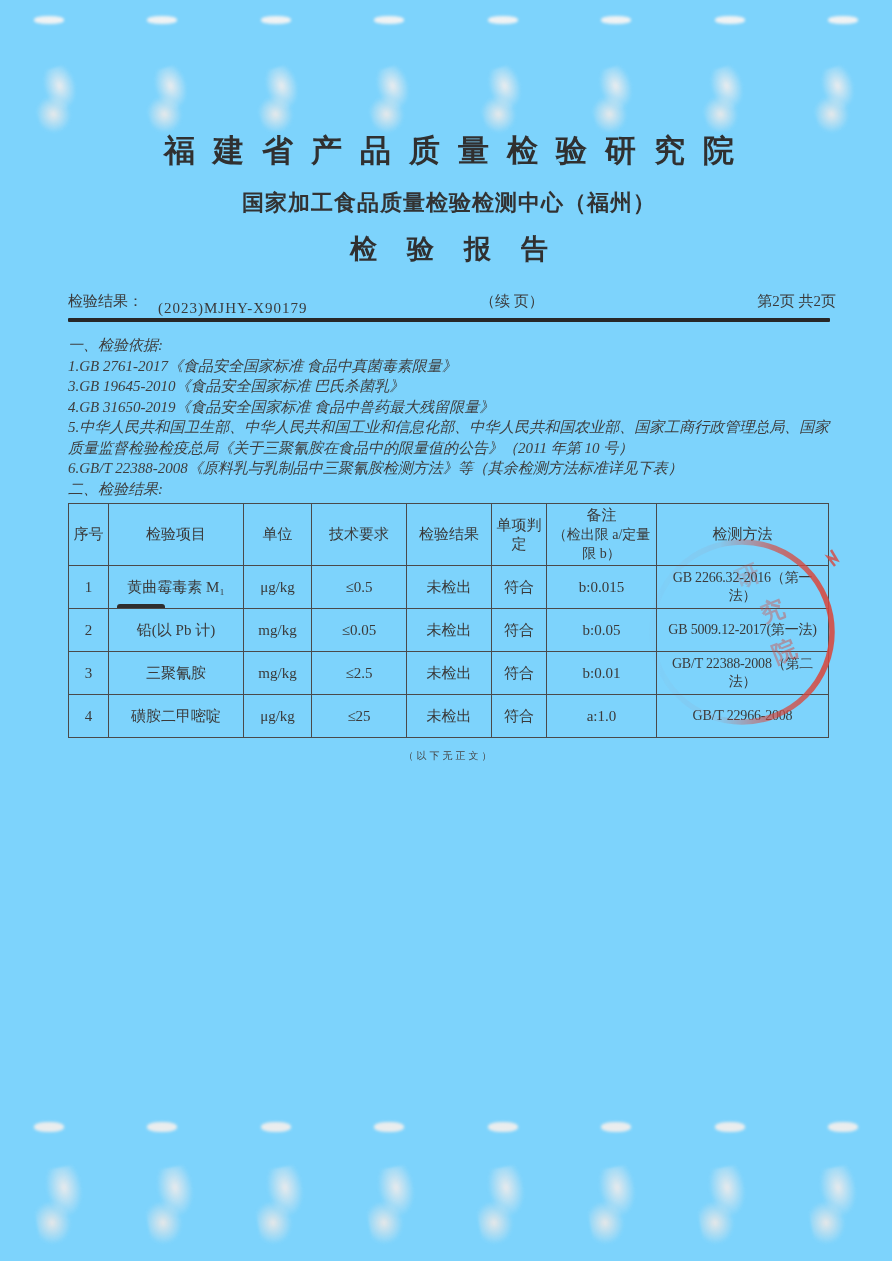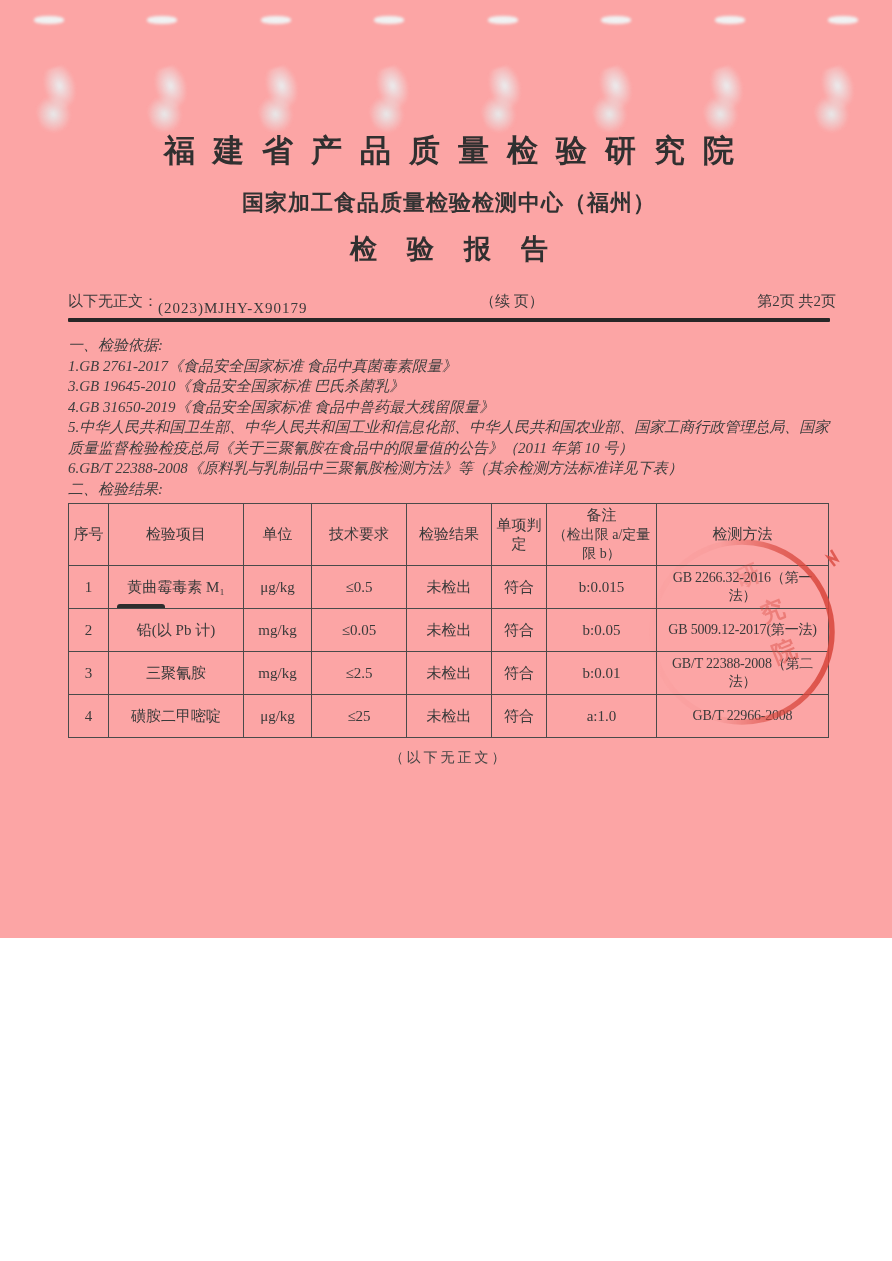--- a/index.html
+++ b/index.html
@@ -1,17 +1,17 @@
 <!DOCTYPE html>
 <html><head>
 <meta charset="utf-8">
 <style>
   html,body{margin:0;padding:0;background:#ffffff;}
   .page{
-    position:relative;width:892px;height:938px;background:#fca5a5;overflow:hidden;
+    position:relative;width:892px;height:1261px;background:#7dd3fc;overflow:hidden;
     font-family:"Liberation Serif","DejaVu Serif",serif;color:#3c3c3c;
   }
   
   .artifact-row{position:absolute;left:0;width:892px;display:flex;justify-content:space-between;
     padding:0 34px;box-sizing:border-box;pointer-events:none;}
   .row-tiny-top{top:14px;height:12px;}
   .row-blobs-top{top:68px;height:66px;}
   .row-tiny-bottom{top:1120px;height:14px;}
   .row-blobs-bottom{top:1168px;height:80px;}
   .dash{width:30px;height:8px;background:#f0f2f3;border-radius:45%;filter:blur(1.4px);align-self:center;}
@@ -51,21 +51,21 @@
   table.results th,table.results td{border:1.5px solid #4a4a4a;text-align:center;
     padding:2px 4px;overflow:hidden;}
   table.results th{font-weight:normal;height:56px;line-height:19px;}
   table.results td{height:38px;}
   td.al,th.al{text-align:left;padding-left:10px;}
   td.method{text-align:left;padding-left:8px;font-size:14px;letter-spacing:-0.2px;}
   .remark-sub{display:block;font-size:14px;}
   .itemcell{position:relative;}
   .smudge{position:absolute;left:8px;bottom:-3px;width:48px;height:7px;background:#2e2e2e;
     border-radius:3px;filter:blur(0.5px);}
-  .no-more{text-align:center;font-size:14px;letter-spacing:3px;margin:11px 0 0 0;color:#454545;}
+  .no-more{text-align:center;font-size:10px;letter-spacing:3px;margin:11px 0 0 0;color:#454545;}
 
   .stamp{position:absolute;left:638px;top:528px;width:216px;height:216px;pointer-events:none;}
 </style>
 </head>
 <body>
 
 <div class="page">
 
   <div class="artifact-row row-tiny-top">
     <span class="dash"></span>
@@ -107,21 +107,21 @@
       <span class="blob big"></span>
       <span class="blob big"></span>
   </div>
 
   <div class="doc">
     <p class="t1">福建省产品质量检验研究院</p>
     <p class="t2">国家加工食品质量检验检测中心（福州）</p>
     <p class="t3">检验报告</p>
 
     <div class="meta">
-      <span class="m-label">以下无正文：</span>
+      <span class="m-label">检验结果：</span>
       <span class="m-no">(2023)MJHY-X90179</span>
       <span class="m-cont">（续 页）</span>
       <span class="m-pages">第2页 共2页</span>
     </div>
     <div class="rule"></div>
 
     <div class="bodytext">
       <p class="sec-heading1">一、检验依据:</p>
       <p class="basis-item">1.GB 2761-2017《食品安全国家标准 食品中真菌毒素限量》</p>
       <p class="basis-item">3.GB 19645-2010《食品安全国家标准 巴氏杀菌乳》</p>

